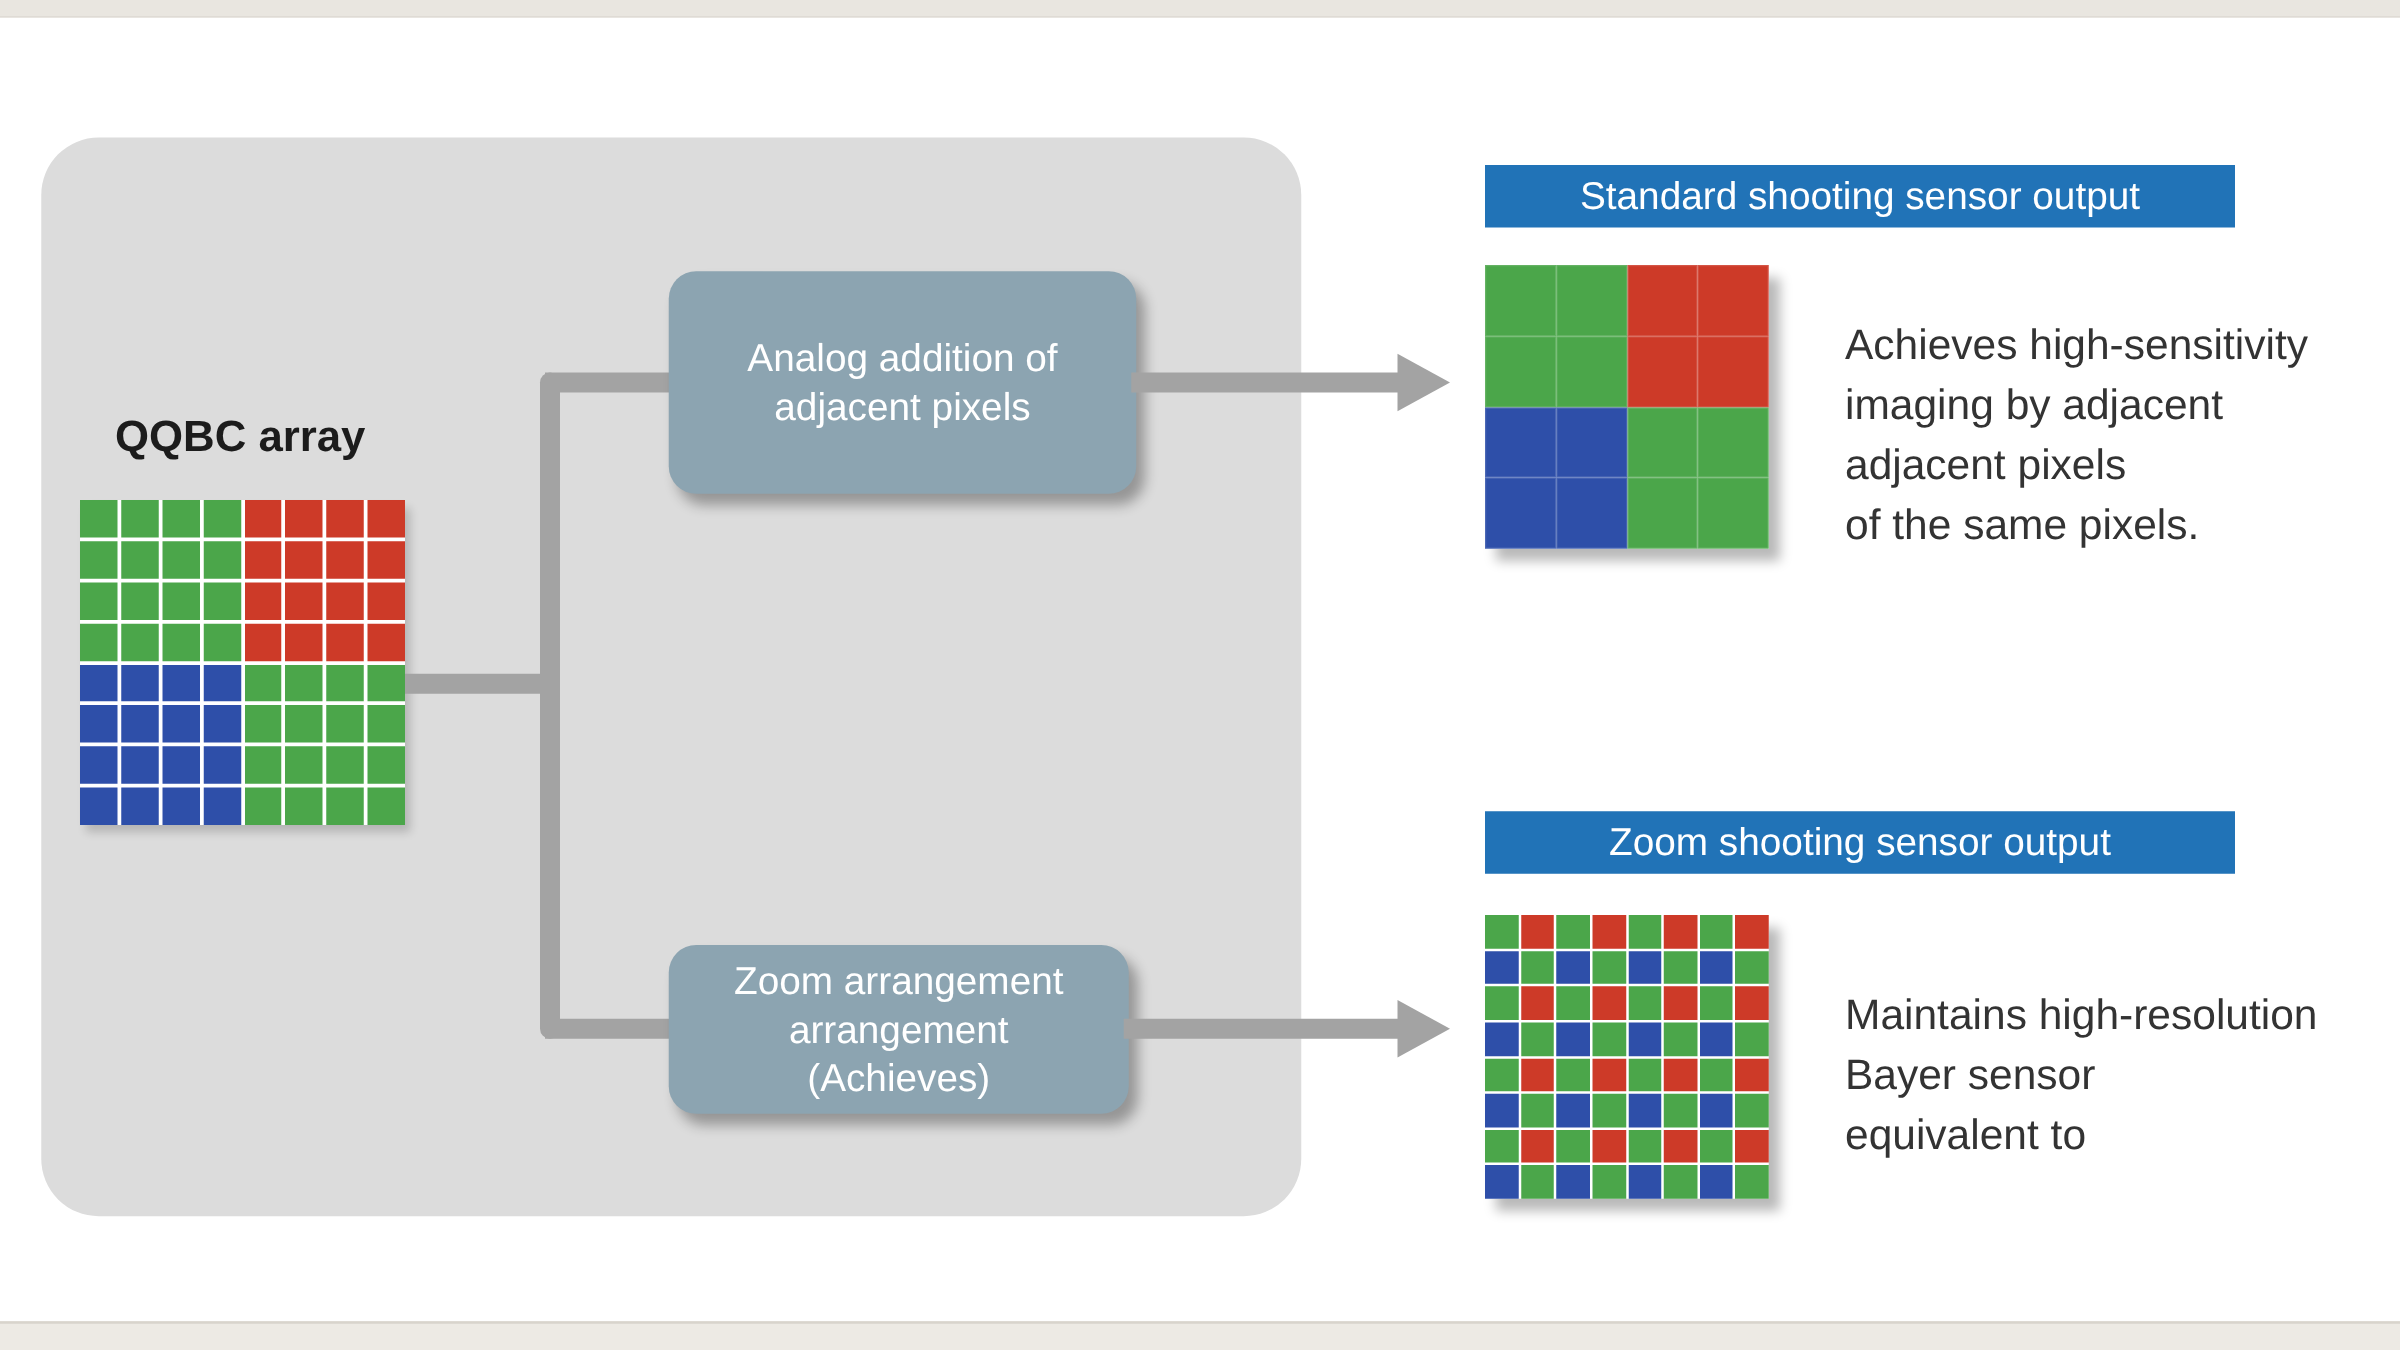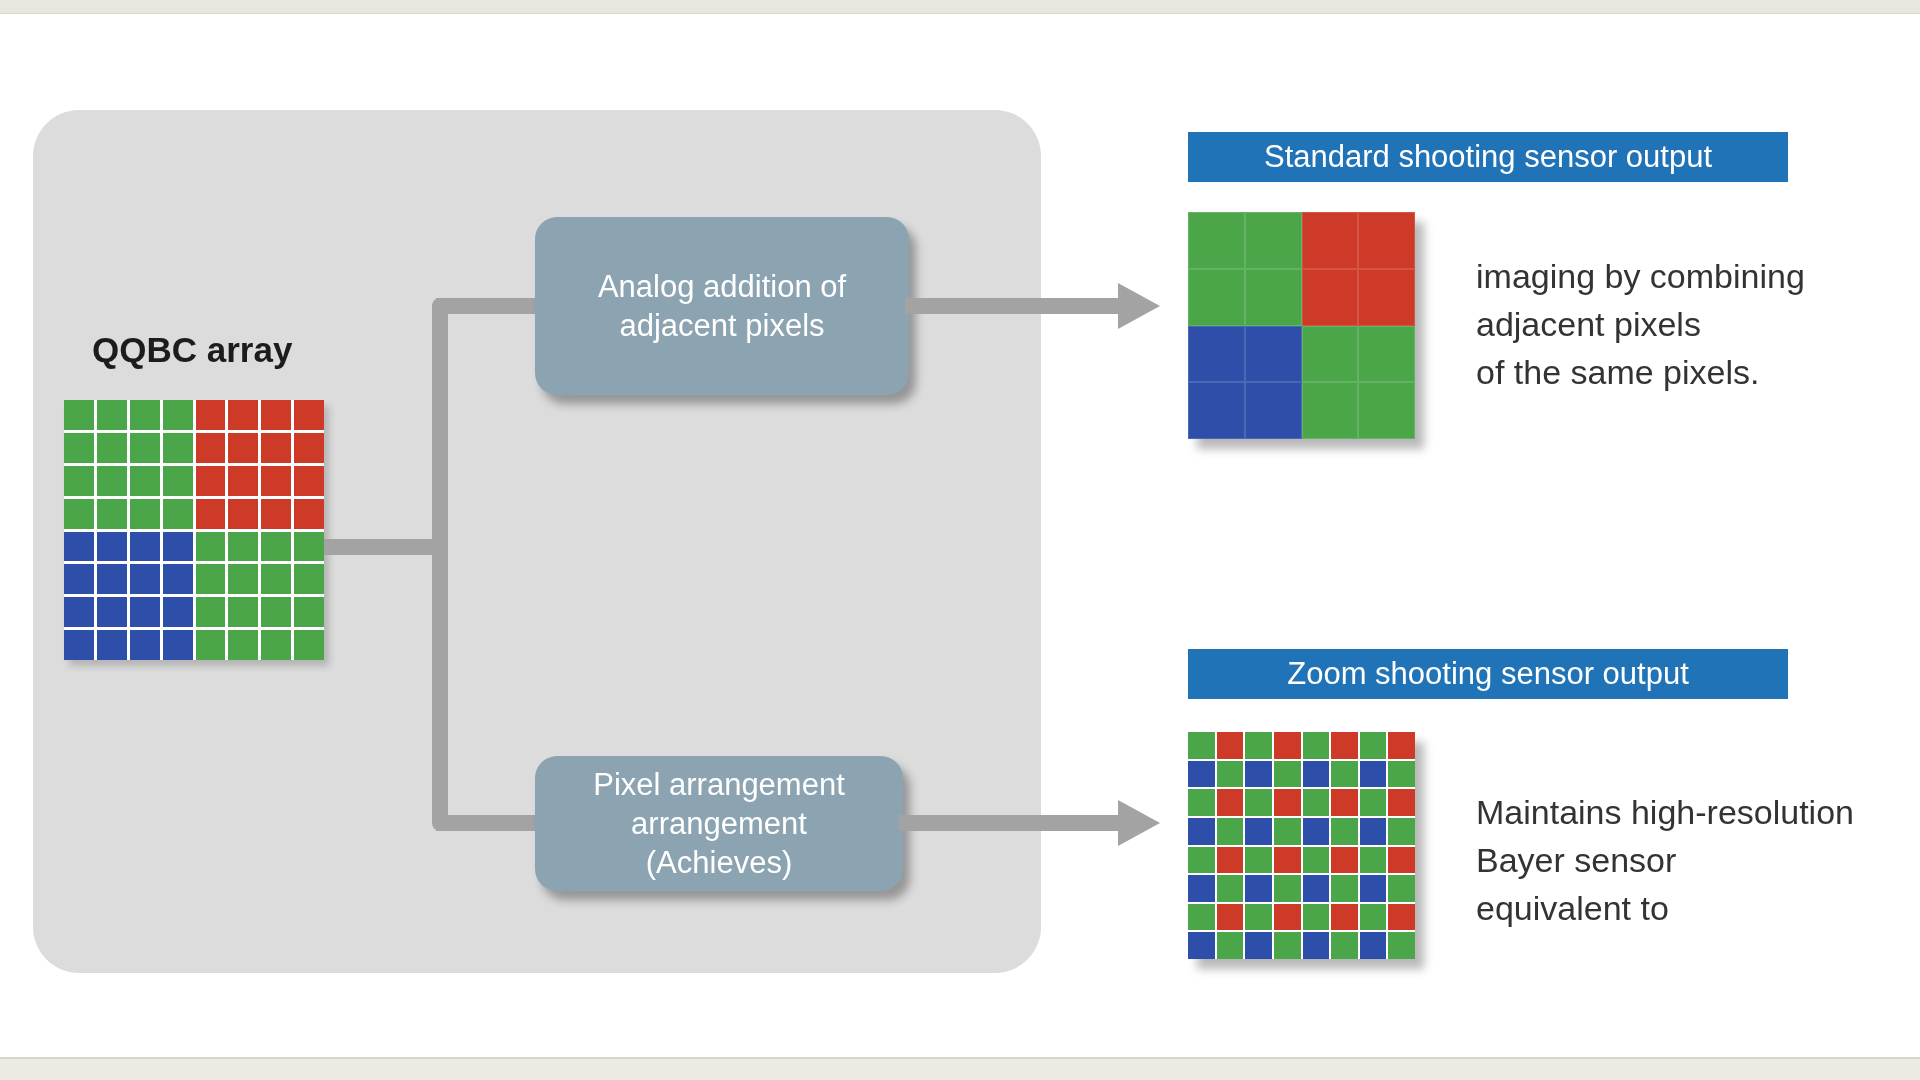--- a/index.html
+++ b/index.html
@@ -147,21 +147,21 @@
   <div class="conn conn-trunk"></div>
   <div class="conn conn-stub-top"></div>
   <div class="conn conn-stub-bottom"></div>
 
   <div class="process-box box-analog">
     <div class="bline">Analog addition of</div>
     <div class="bline">adjacent pixels</div>
   </div>
 
   <div class="process-box box-remosaic">
-    <div class="bline">Pixel arrangement</div>
+    <div class="bline">Zoom arrangement</div>
     <div class="bline">arrangement</div>
     <div class="bline">(Achieves)</div>
   </div>
 
   <div class="arrow-shaft shaft-top"></div>
   <div class="arrow-head head-top"></div>
   <div class="arrow-shaft shaft-bottom"></div>
   <div class="arrow-head head-bottom"></div>
 
   <div class="banner banner-standard">Standard shooting sensor output</div>
@@ -177,21 +177,22 @@
       <div class="cell" style="background: rgb(46, 79, 169);"></div>
       <div class="cell" style="background: rgb(46, 79, 169);"></div>
       <div class="cell" style="background: rgb(75, 166, 74);"></div>
       <div class="cell" style="background: rgb(75, 166, 74);"></div>
       <div class="cell" style="background: rgb(46, 79, 169);"></div>
       <div class="cell" style="background: rgb(46, 79, 169);"></div>
       <div class="cell" style="background: rgb(75, 166, 74);"></div>
       <div class="cell" style="background: rgb(75, 166, 74);"></div>
     </div>
   <div class="desc desc-standard">
-    <div>imaging by combining</div>
+    <div>Achieves high-sensitivity</div>
+    <div>imaging by adjacent</div>
     <div>adjacent pixels</div>
     <div>of the same pixels.</div>
   </div>
 
   <div class="banner banner-zoom">Zoom shooting sensor output</div>
   <div class="pixgrid zoom-grid" style="grid-template-columns: repeat(8, 1fr); grid-template-rows: repeat(8, 1fr);">
       <div class="cell" style="background: rgb(75, 166, 74);"></div>
       <div class="cell" style="background: rgb(205, 58, 40);"></div>
       <div class="cell" style="background: rgb(75, 166, 74);"></div>
       <div class="cell" style="background: rgb(205, 58, 40);"></div>

